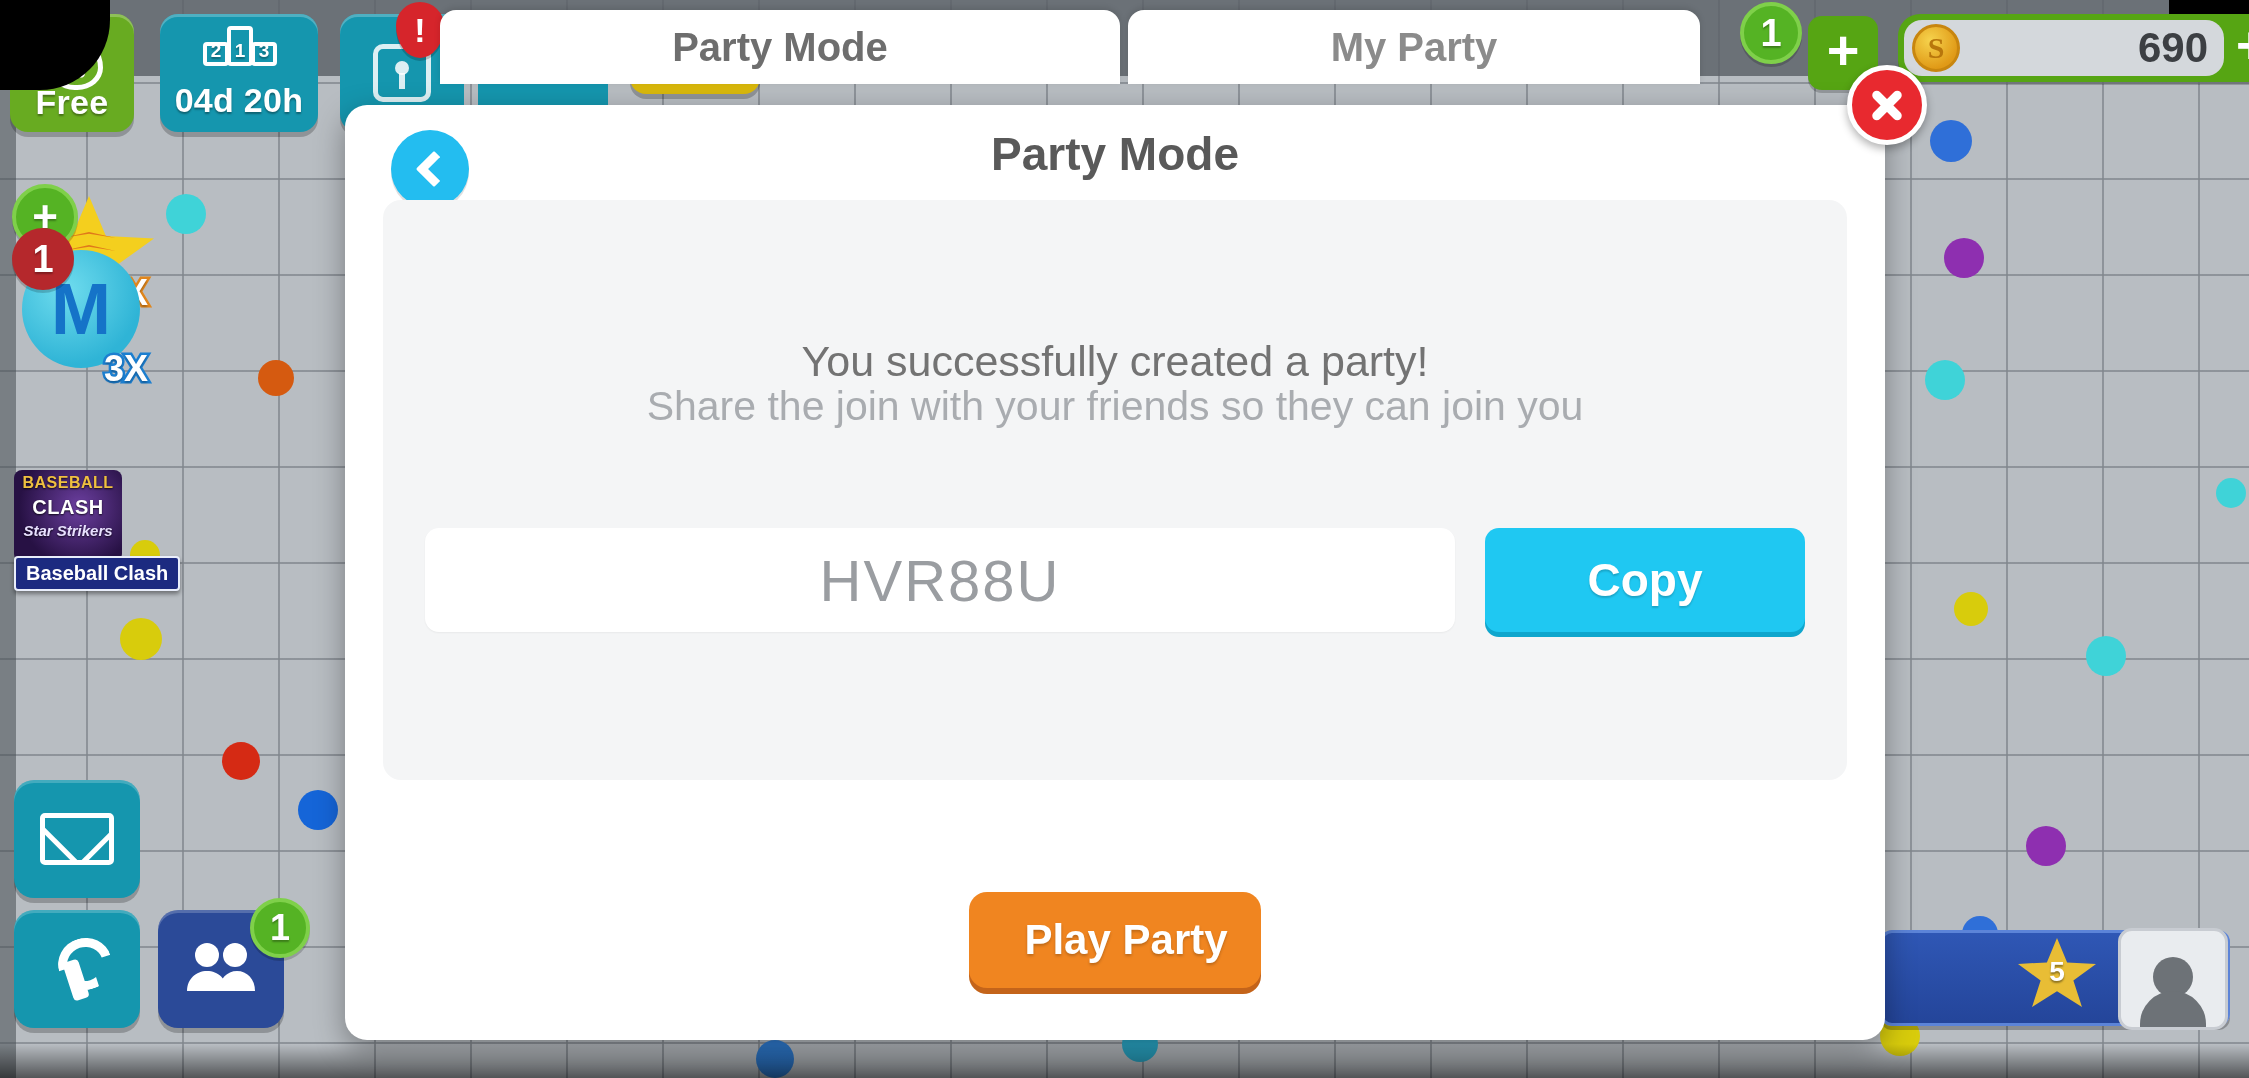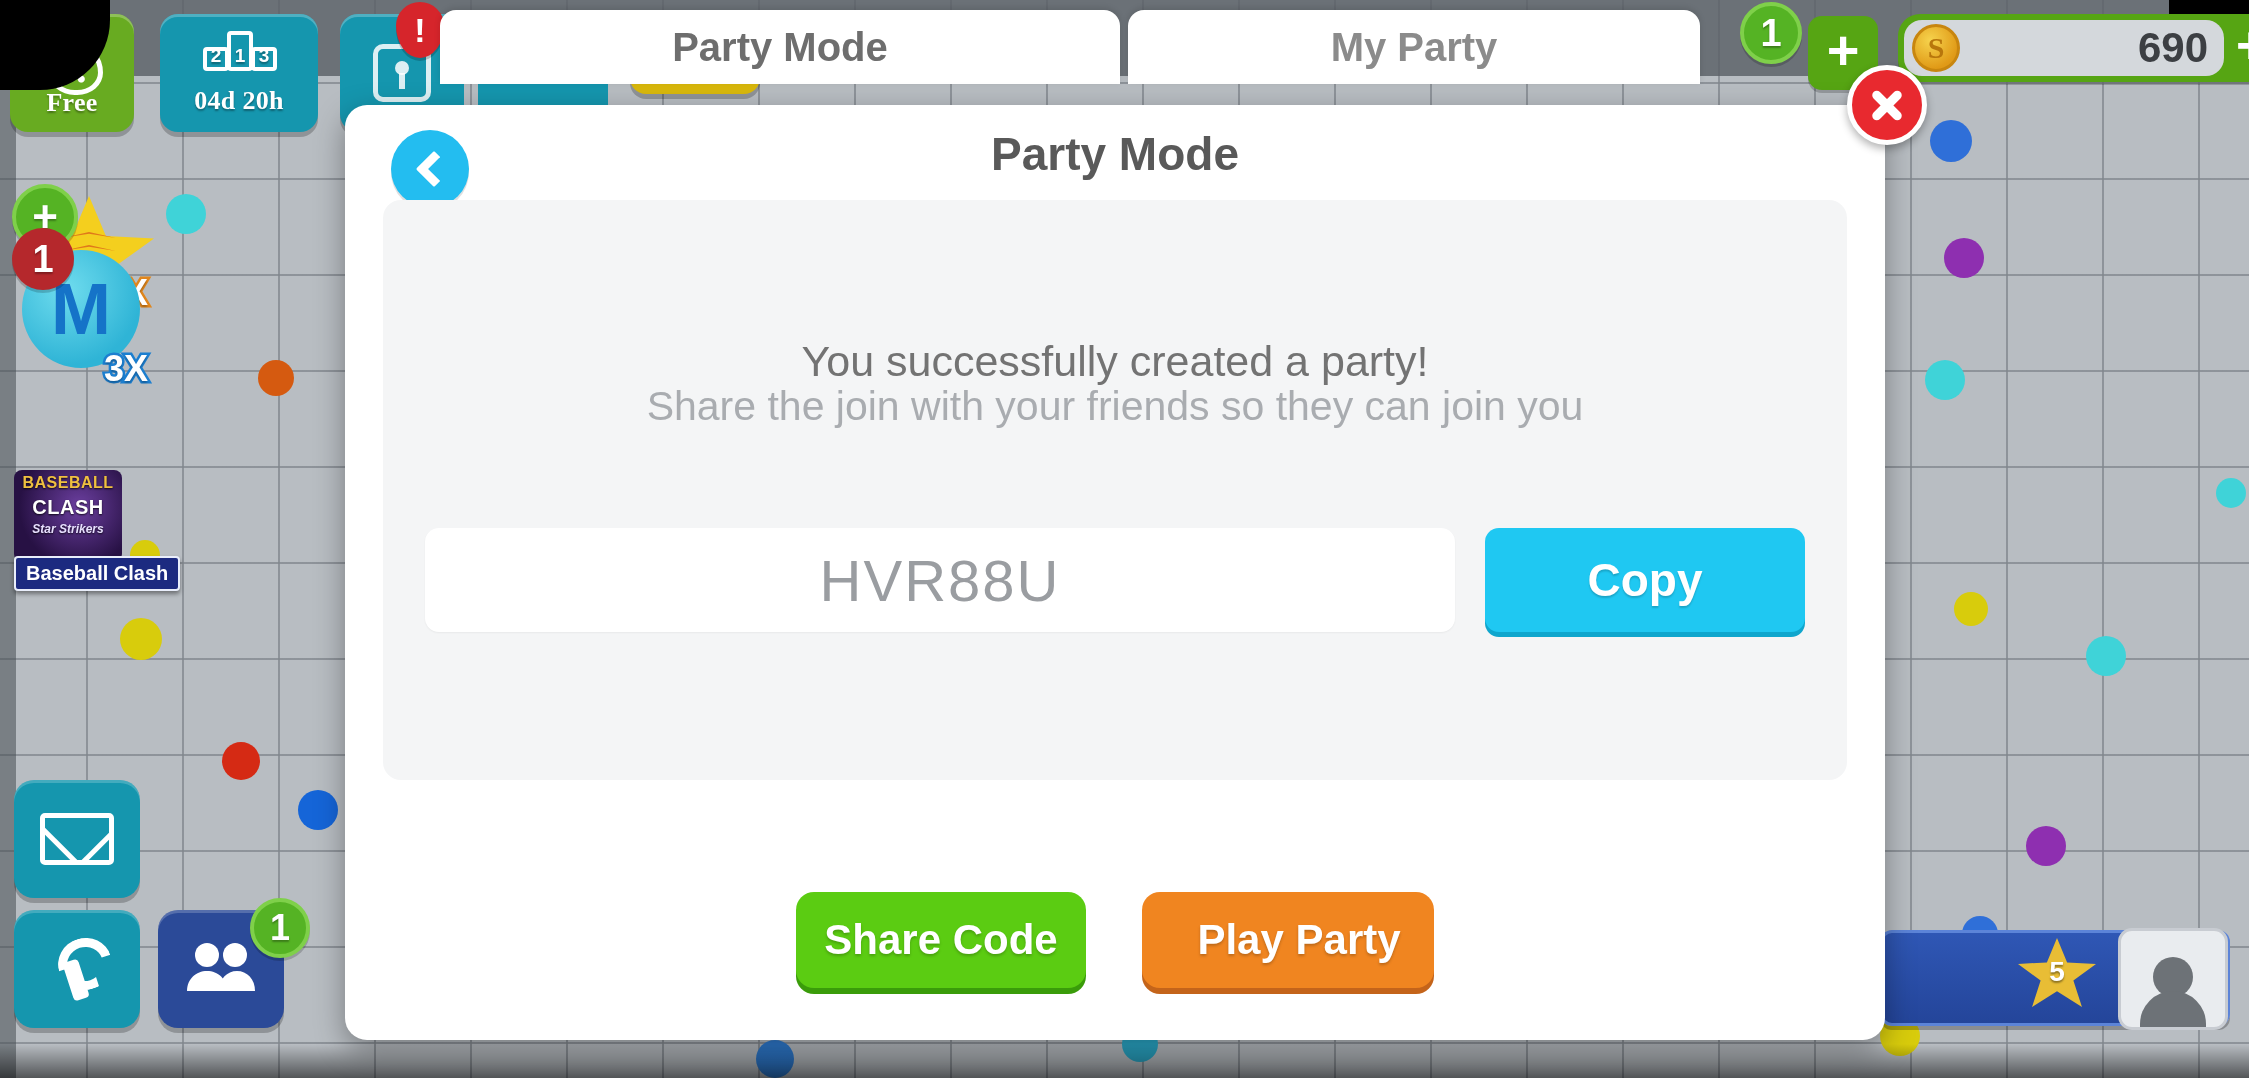--- a/index.html
+++ b/index.html
@@ -73,24 +73,23 @@
     color: #fff;
     font-weight: bold;
     text-shadow: 0 2px 2px rgba(0,0,0,.35);
     box-shadow: 0 5px 0 rgba(0,0,0,.22), inset 0 3px 0 rgba(255,255,255,.25);
     user-select: none;
   }
   .hud-btn.green { background: #68ab21; }
   .hud-btn.teal  { background: #1596ae; }
 
   .hud-label {
-    font-size: 26px;
+    font-size: 34px;
     letter-spacing: .3px;
     margin-top: 1px;
-    font-family: Liberation Serif, serif;
   }
 
   
   .potion-icon {
     width: 54px; height: 58px;
     position: relative;
   }
   .potion-icon::before {
     content: "";
     position: absolute;
@@ -236,21 +235,21 @@
     background: radial-gradient(circle at 60% 40%, #6c3fa0, #271144 70%);
     overflow: hidden;
   }
   .ad-tile .l1, .ad-tile .l2, .ad-tile .l3 {
     position: absolute; left: 0; right: 0;
     text-align: center; font-weight: bold;
     text-shadow: 0 1px 2px rgba(0,0,0,.8);
   }
   .ad-tile .l1 { top: 4px;  font-size: 16px; color: #f0c040; letter-spacing: .5px; }
   .ad-tile .l2 { top: 26px; font-size: 20px; color: #fff; letter-spacing: .5px; }
-  .ad-tile .l3 { top: 52px; font-size: 12px; color: #e8e0ff; font-style: italic; }
+  .ad-tile .l3 { top: 52px; font-size: 15px; color: #e8e0ff; font-style: italic; }
   .ad-caption {
     position: absolute;
     background: #1c2a80;
     border: 2px solid #e9eefb;
     border-radius: 4px;
     color: #fff;
     font-size: 20px;
     font-weight: bold;
     padding: 4px 10px;
     white-space: nowrap;
@@ -755,23 +754,20 @@
           <span class="code-text">HVR88U</span>
         </div>
         <div class="copy-btn">
           <span class="copy-label">Copy</span>
         </div>
       </div>
 
     </div>
 
     <div class="action-row">
-      <div class="action-btn share">
-        <span class="action-label">Share Code</span>
-      </div>
       <div class="action-btn play">
         <svg class="people-icon-svg" width="62" height="48" viewBox="0 0 80 60" fill="#fff">
           <circle cx="20" cy="14" r="11"></circle>
             <circle cx="60" cy="14" r="11"></circle>
             <circle cx="40" cy="20" r="13"></circle>
           <path d="M2 46c0-11 8-18 18-18s18 7 18 18z"></path>
           <path d="M42 46c0-11 8-18 18-18s18 7 18 18z"></path>
           <path d="M20 56c0-12 9-20 20-20s20 8 20 20z"></path>
         </svg>
         <span class="action-label">Play Party</span>

